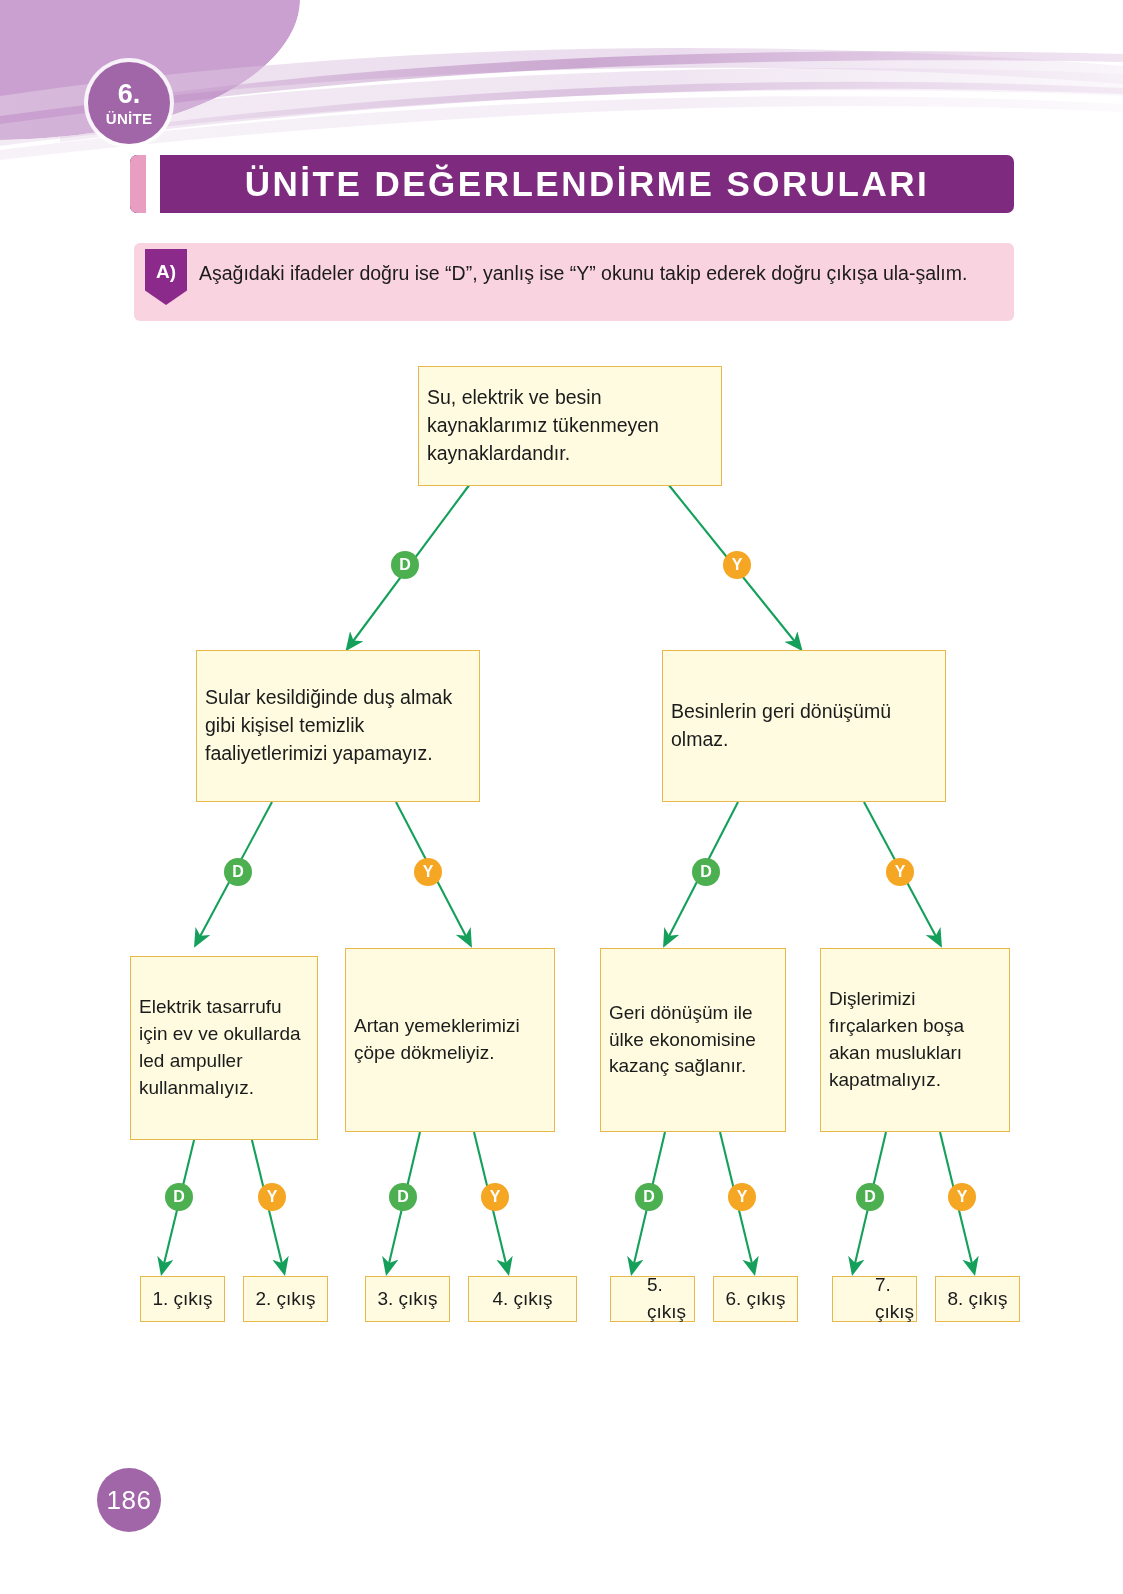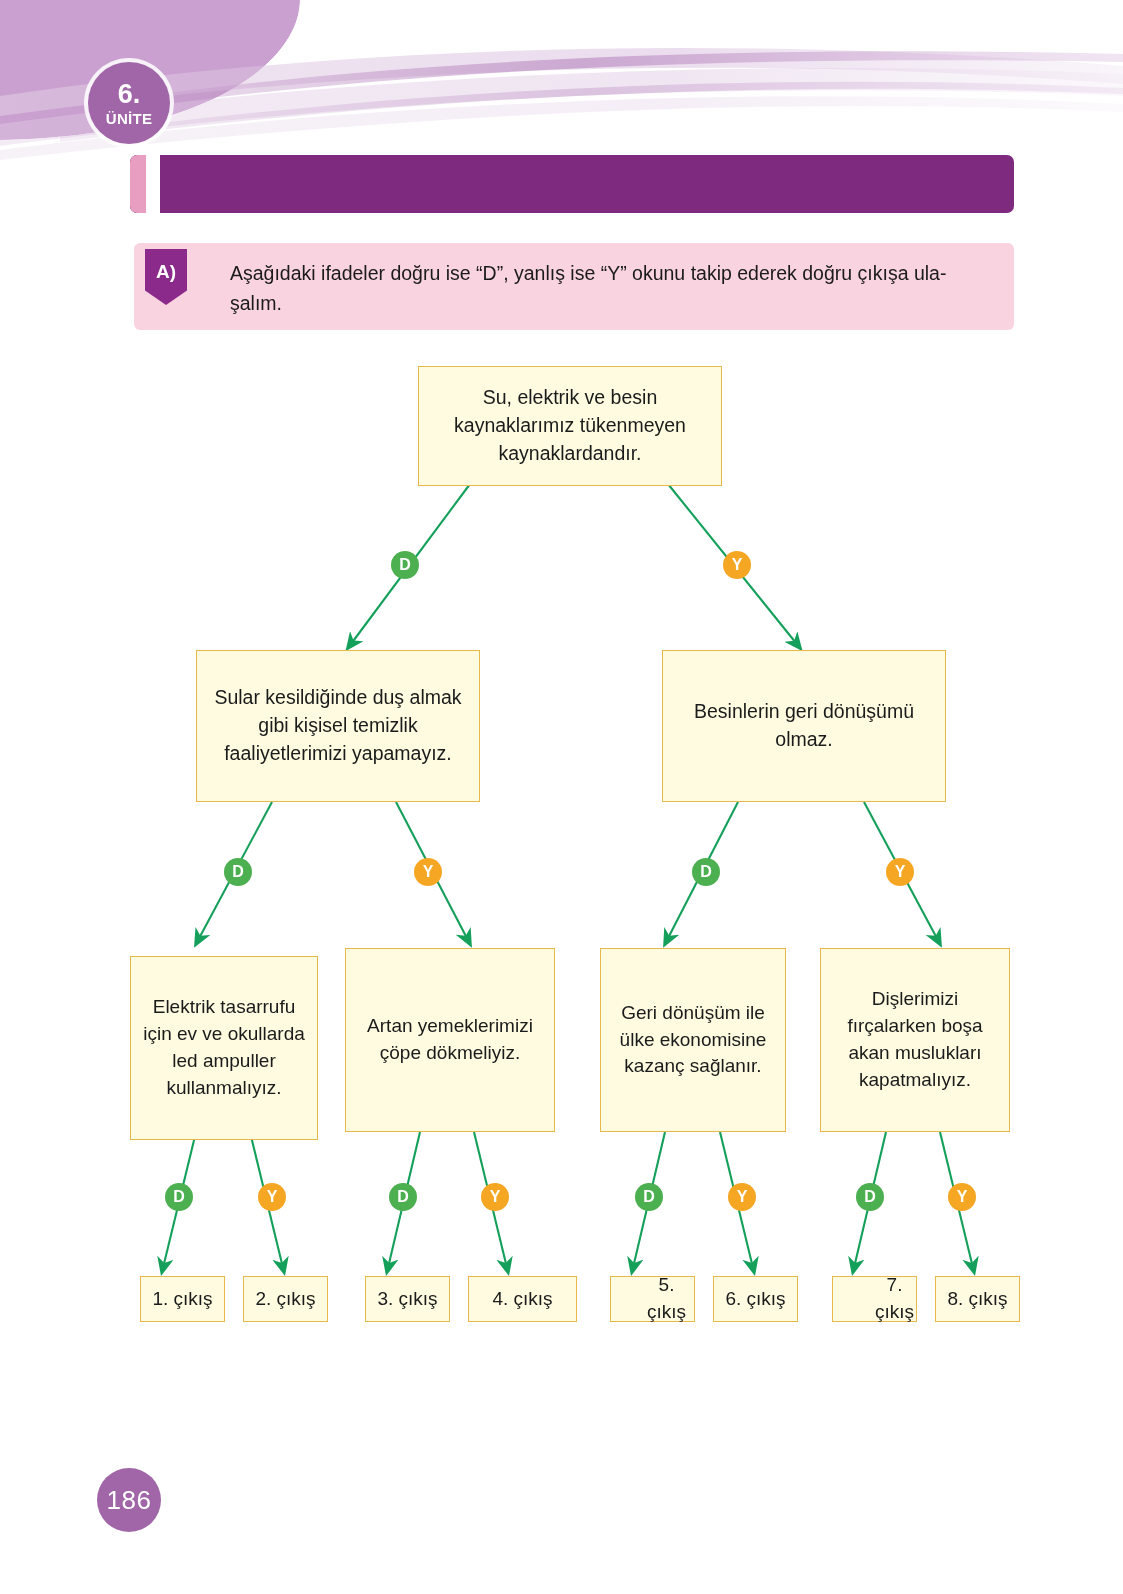--- a/index.html
+++ b/index.html
@@ -122,41 +122,40 @@
     padding-bottom: 10px;
     box-sizing: border-box;
     clip-path: polygon(0 0, 100% 0, 100% 74%, 50% 100%, 0 74%);
   }
   #instr-text {
     flex: 1 1 auto;
     font-size: 19.5px;
     color: #1b1b1b;
     line-height: 1.52;
     padding: 16px 25px 12px 2px;
-    margin-left: 31px;
   }
 
   
   #flow {
     position: absolute;
     left: 0;
     top: 0;
     width: 1123px;
     height: 1594px;
     pointer-events: none;
   }
   .node {
     position: absolute;
     background: #fefbe0;
     border: 1.6px solid #e8b84b;
     box-sizing: border-box;
     display: flex;
     align-items: center;
     justify-content: center;
-    text-align: center;
+    text-align: left;
     color: #1b1b1b;
     line-height: 1.42;
     padding: 6px 8px;
   }
   .node.lv1 { font-size: 19.5px; }
   .node.lv2 { font-size: 19.5px; }
   .node.lv3 { font-size: 19px; }
   .node.exit { font-size: 19px; margin-left: 10px; }
 
   .badge {
@@ -223,20 +222,21 @@
   </svg>
 
   <div id="unit-badge">
     <span class="u-num">6.</span>
     <span class="u-word">ÜNİTE</span>
   </div>
 
   <div id="title-bar">
     <span class="tab-pink"></span>
     <span class="tab-white"></span>
+    <span id="title-text">ÜNİTE DEĞERLENDİRME SORULARI</span>
   </div>
 
   <div id="instruction">
     <div id="instr-badge">A)</div>
     <div id="instr-text">Aşağıdaki ifadeler doğru ise “D”, yanlış ise “Y” okunu takip ederek doğru çıkışa ula-şalım.</div>
   </div>
 
   <svg id="flow" viewBox="0 0 1123 1594">
     <defs>
       <marker id="ah" markerWidth="10" markerHeight="10" refX="7" refY="4" orient="auto">

